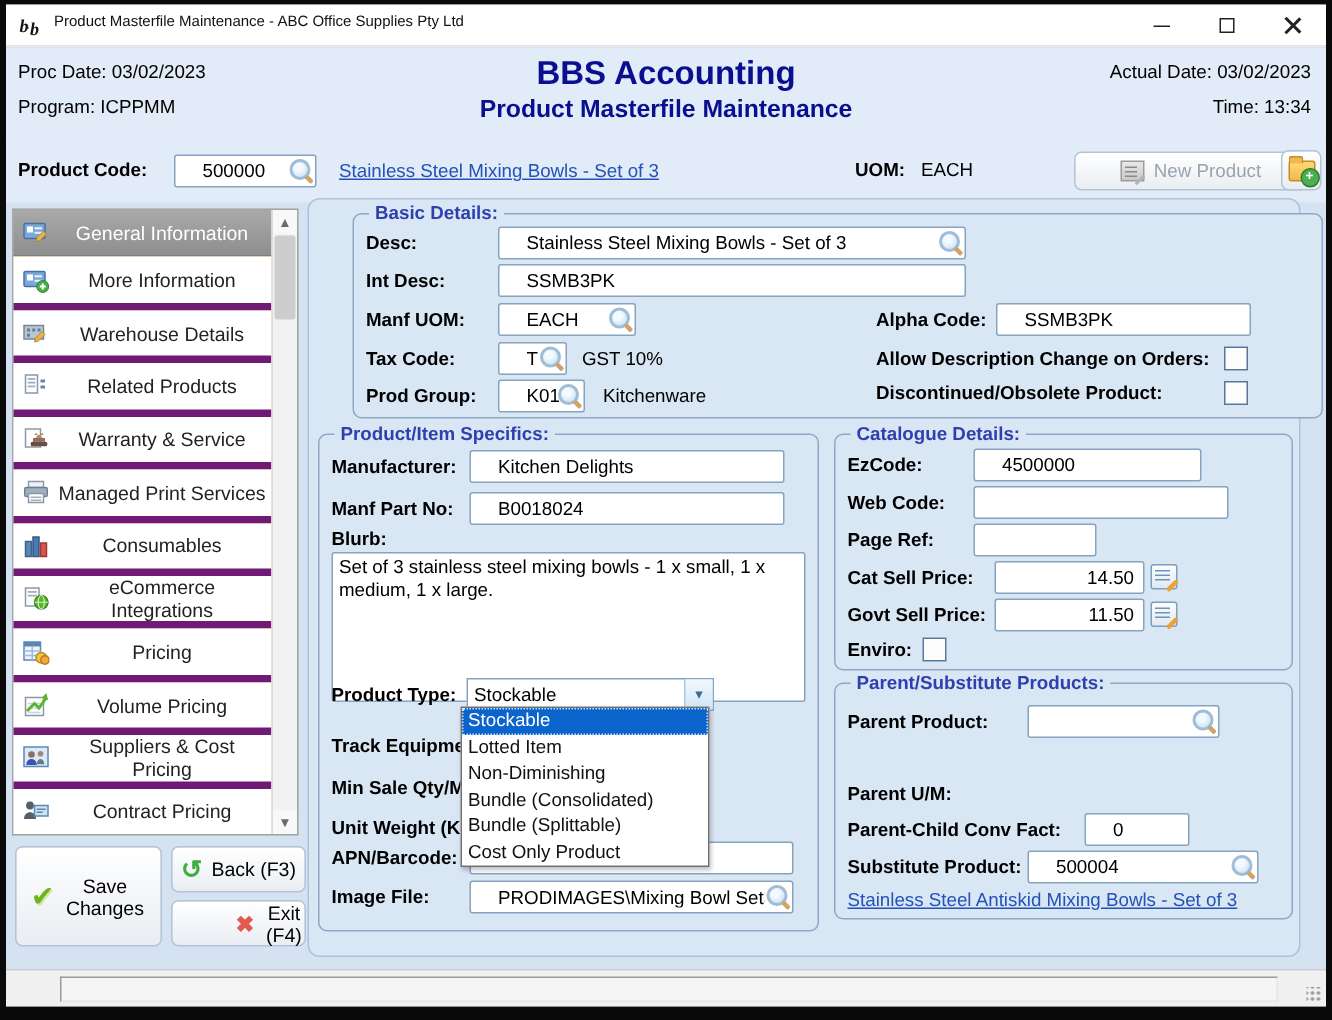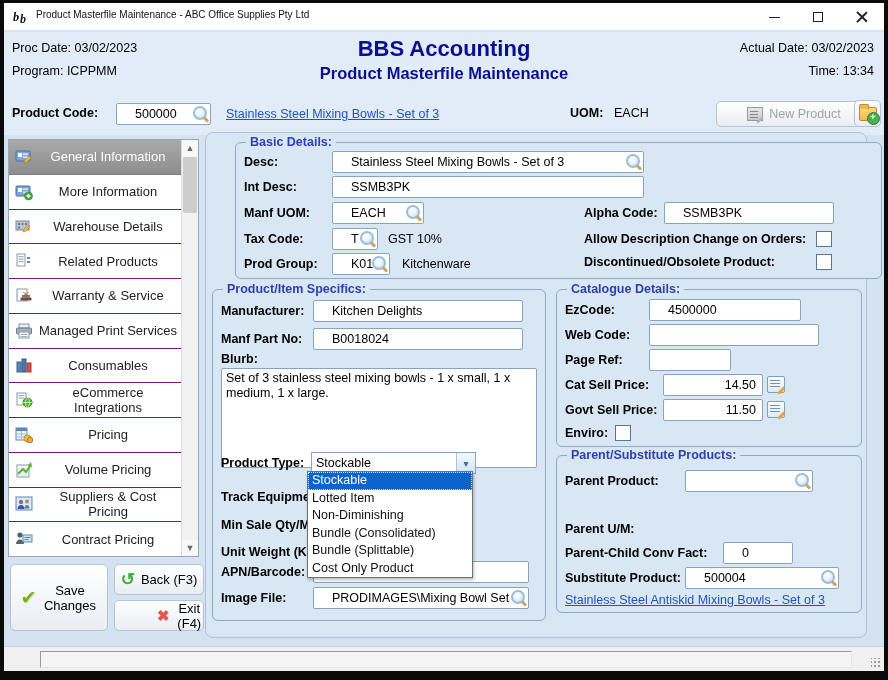--- a/index.html
+++ b/index.html
@@ -45,21 +45,21 @@
   .icon-folder { position:relative; width:18px; height:14px; background:linear-gradient(#ffd978,#f4b84a); border:1px solid #c08c2c; border-radius:2px; }
   .icon-folder::before { content:""; position:absolute; left:-1px; top:-4px; width:8px; height:4px; background:#f4b84a; border:1px solid #c08c2c; border-bottom:none; border-radius:2px 2px 0 0; }
   .icon-folder::after { content:"+"; position:absolute; right:-4px; bottom:-5px; width:11px; height:11px; background:#49b04d; border:1px solid #2c7d30; border-radius:50%; color:#fff; font-size:9px; line-height:9px; text-align:center; font-weight:bold; }
   .icon-form { width:16px; height:14px; background:linear-gradient(#e8e8e8,#c9c9c9); border:1px solid #9b9b9b; position:relative; }
   .icon-form::before { content:""; position:absolute; left:2px; top:3px; width:8px; height:1px; background:#8a8a8a; box-shadow:0 3px 0 #8a8a8a, 0 6px 0 #8a8a8a; }
   .icon-form::after { content:""; position:absolute; right:-2px; bottom:-1px; width:8px; height:2px; background:#aeb4ba; transform:rotate(-45deg); }
 
   
   .sidebar { position:absolute; left:4px; top:136px; width:191px; height:418px; background:#fdba74; border:1px solid #9aa7b5; display:flex; }
   .side-items { flex:1; display:flex; flex-direction:column; }
-  .side-item { flex:1; display:flex; align-items:center; gap:6px; padding:0 4px 0 6px; border-bottom:1px solid #701a75; font-size:13px; color:#222; cursor:pointer; background:#fff; }
+  .side-item { flex:1; display:flex; align-items:center; gap:6px; padding:0 4px 0 6px; border-bottom:5px solid #701a75; font-size:13px; color:#222; cursor:pointer; background:#fff; }
   .side-item:last-child { border-bottom:none; }
   .side-item .slabel { flex:1; text-align:center; }
   .side-item.selected { background:linear-gradient(#a9a9a9,#8e8e8e); color:#fff; border-bottom:1px solid #7f7f7f; }
   .side-item svg { width:18px; height:18px; flex:0 0 18px; }
   .sscroll { width:17px; background:#f2f2f2; border-left:1px solid #dcdcdc; position:relative; }
   .sarrow { position:absolute; left:0; width:16px; height:16px; background:#f8f8f8; color:#6a6a6a; font-size:9px; text-align:center; line-height:16px; }
   .sarrow.up { top:0; } .sarrow.down { bottom:0; }
   .sthumb { position:absolute; left:1px; top:17px; width:14px; height:56px; background:#cdcdcd; border-radius:2px; }
 
   

